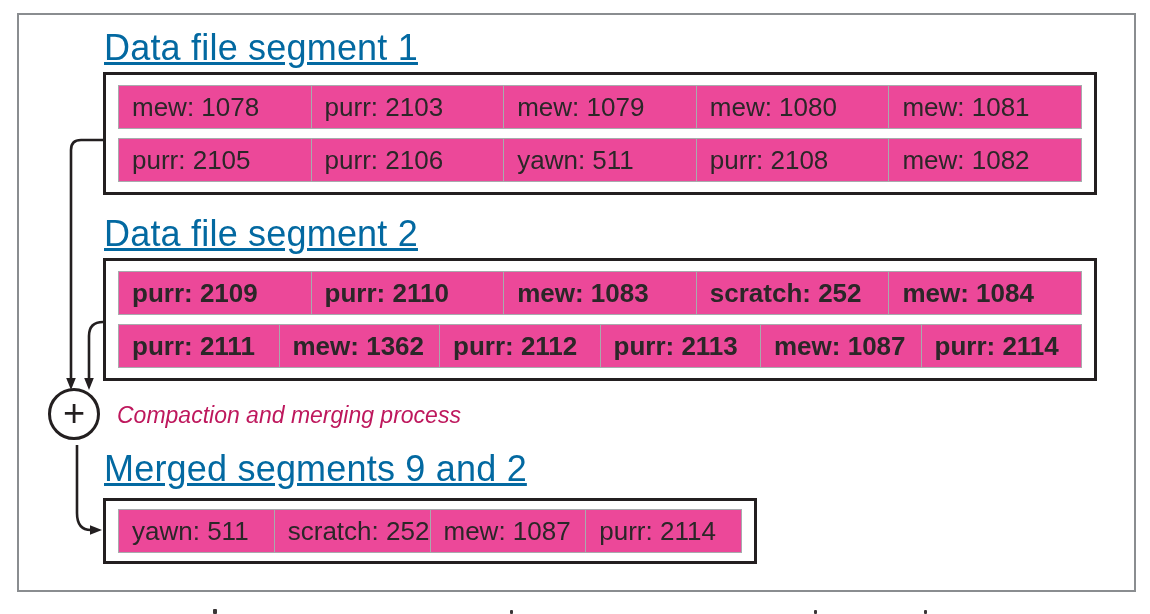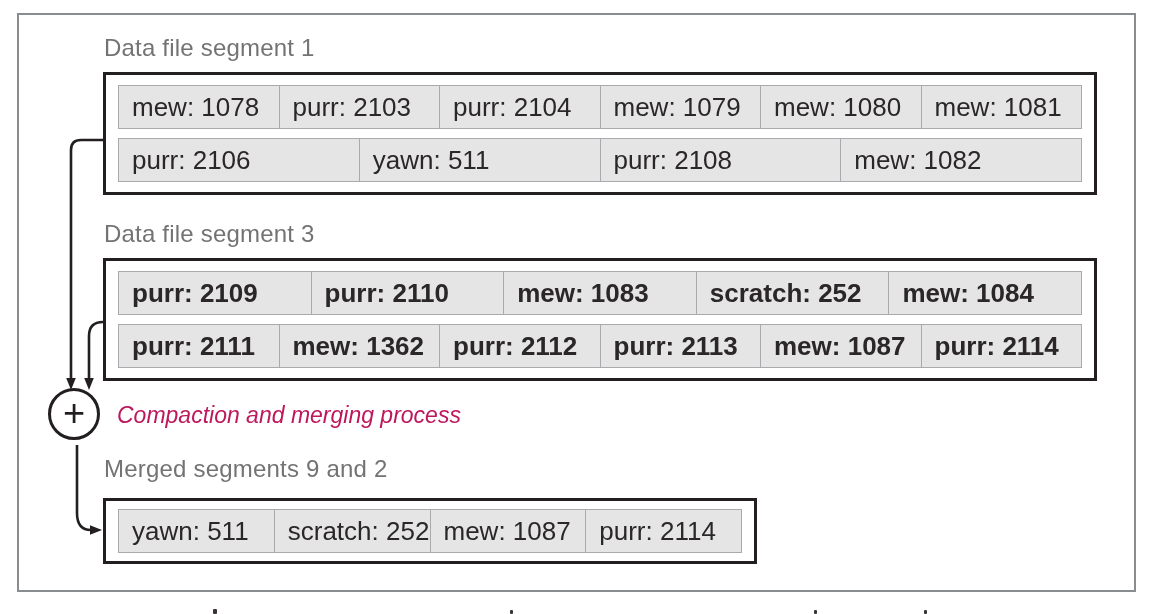--- a/index.html
+++ b/index.html
@@ -23,25 +23,26 @@
   .arrows {
     position: absolute;
     left: 0; top: 0;
     width: 1150px; height: 614px;
     pointer-events: none;
   }
 
   .title {
     position: absolute;
     left: 104px;
-    font-size: 24px;
+    font-size: 36px;
     line-height: 32px;
     letter-spacing: 0.2px;
-    color: #737373;
+    color: #0369a1;
     white-space: nowrap;
+    text-decoration: underline;
   }
   .title.t1 { top: 32px; }
   .title.t2 { top: 218px; }
   .title.t3 { top: 453px; }
 
   .segbox {
     position: absolute;
     left: 103px;
     width: 994px;
     border: 3.5px solid #231f20;
@@ -52,21 +53,21 @@
     gap: 9px;
   }
   .segbox.s1 { top: 72px; }
   .segbox.s2 { top: 258px; font-weight: bold; }
   .segbox.merged { top: 498px; width: 654px; padding: 8px 12px; }
 
   .segrow {
     display: flex;
     height: 44px;
     border: 1.5px solid #a8aaad;
-    background: #e5e5e5;
+    background: #ec4899;
   }
   .cell {
     flex: 1 1 0;
     display: flex;
     align-items: center;
     padding-left: 13px;
     font-size: 26px;
     white-space: nowrap;
     overflow: hidden;
     border-left: 1.5px solid #a8aaad;
@@ -127,34 +128,34 @@
     <path d="M 77 445 L 77 513 Q 77 530 91 530" fill="none" stroke="#231f20" stroke-width="2.6"></path>
     <polygon points="102,530 90,525.2 90,534.8" fill="#231f20"></polygon>
   </svg>
 
   <div class="title t1">Data file segment 1</div>
 
   <div class="segbox s1">
     <div class="segrow">
       <div class="cell">mew: 1078</div>
       <div class="cell">purr: 2103</div>
-      <div class="cell">purr: 2104</div>
       <div class="cell">mew: 1079</div>
       <div class="cell">mew: 1080</div>
       <div class="cell">mew: 1081</div>
     </div>
     <div class="segrow">
+      <div class="cell">purr: 2105</div>
       <div class="cell">purr: 2106</div>
       <div class="cell">yawn: 511</div>
       <div class="cell">purr: 2108</div>
       <div class="cell">mew: 1082</div>
     </div>
   </div>
 
-  <div class="title t2">Data file segment 3</div>
+  <div class="title t2">Data file segment 2</div>
 
   <div class="segbox s2">
     <div class="segrow">
       <div class="cell">purr: 2109</div>
       <div class="cell">purr: 2110</div>
       <div class="cell">mew: 1083</div>
       <div class="cell">scratch: 252</div>
       <div class="cell">mew: 1084</div>
     </div>
     <div class="segrow">

